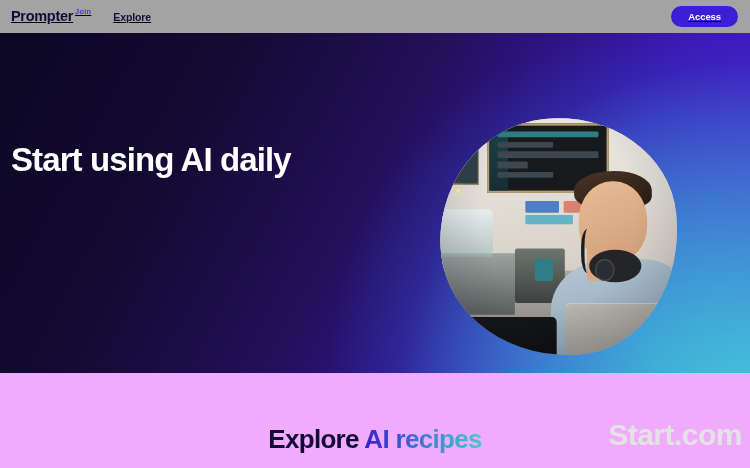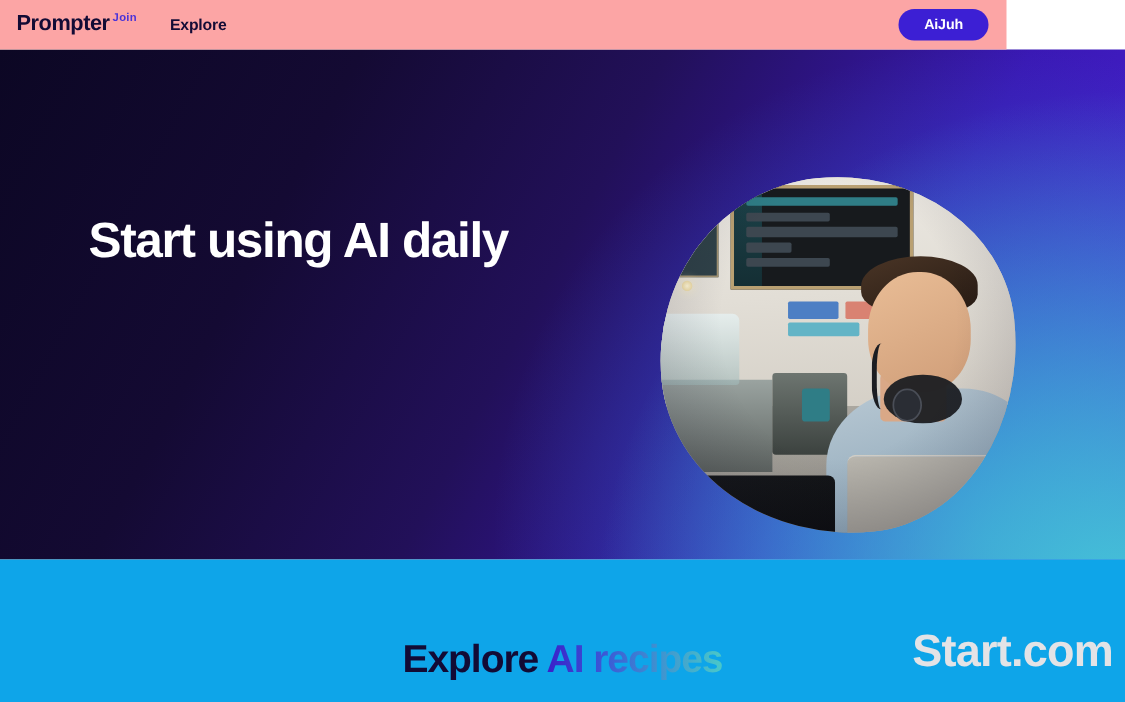--- a/index.html
+++ b/index.html
@@ -6,25 +6,26 @@
   html, body {
     width:750px; height:468px;
     background:#ffffff;
     font-family:"Liberation Sans", sans-serif;
     overflow:hidden;
   }
   #page { position:relative; width:750px; height:468px; overflow:hidden; background:#fff; }
 
   
   .navbar {
-    position:absolute; top:0; left:0; width:671px; height:33px;
-    background:#fca5a5;
+    position:absolute; top:0; left:0; width:750px; height:33px;
+    background:#a3a3a3;
     display:flex; align-items:center;
     padding:0 12px 0 11px;
     z-index:20;
+    text-decoration:underline;
   }
   .brand { display:flex; align-items:flex-start; line-height:1; }
   .brand-name {
     font-size:14.5px; font-weight:700; color:#120b35;
     letter-spacing:-0.3px;
   }
   .brand-beta {
     font-size:7.5px; font-weight:600; color:#4b33d8;
     margin-left:2px; margin-top:-1px; letter-spacing:0.2px;
   }
@@ -132,21 +133,21 @@
              background:linear-gradient(170deg,#16181b,#0a0b0d); border-radius:4px 4px 0 0; }
   .ph-table { position:absolute; left:46%; bottom:0; width:16%; height:6%;
               background:linear-gradient(180deg,#c79a5e,#8c6a3c); }
   .ph-vig { position:absolute; inset:0;
             background:radial-gradient(ellipse at 50% 42%, rgba(0,0,0,0) 40%, rgba(10,6,28,0.30) 100%); }
 
   
   .hero-copy { position:absolute; left:11px; top:110px; width:400px; }
   .hero-title {
     font-size:33px; font-weight:700; color:#ffffff;
-    letter-spacing:-0.9px; line-height:1.05;margin-left:48px;
+    letter-spacing:-0.9px; line-height:1.05;
   }
   .hero-sub {
     margin-top:16px; width:334px;
     font-size:11px; font-weight:500; color:#e7e3f5;
     line-height:1.55; letter-spacing:-0.05px;
   }
   .hero-actions { margin-top:22px; display:flex; align-items:center; }
   .cta-primary {
     background:#3c1fd4; color:#fff; border:none; border-radius:999px;
     font-size:10px; font-weight:700; letter-spacing:-0.1px;
@@ -154,21 +155,21 @@
     box-shadow:0 2px 14px rgba(60,31,212,.45);
   }
   .cta-secondary {
     margin-left:22px; color:#ffffff; font-size:10px; font-weight:700;
     letter-spacing:-0.1px; text-decoration:none; cursor:pointer;
   }
 
   
   .explore {
     position:absolute; top:373px; left:0; width:750px; height:95px;
-    background:#0ea5e9;
+    background:#f0abfc;
     display:flex; align-items:center; justify-content:center;
   }
   .explore-title {
     margin-top:38px;
     font-size:26px; font-weight:700; letter-spacing:-0.7px;
     white-space:nowrap;
   }
   .ex-dark { color:#120b35; }
   .ex-grad {
     background:linear-gradient(90deg,#3a1fc9 0%, #3b57d6 32%, #3f8fd0 62%, #49c9c9 100%);
@@ -190,21 +191,21 @@
 
   <div class="navbar">
     <div class="brand">
       <span class="brand-name">Prompter</span>
       <span class="brand-beta">Join</span>
     </div>
     <div class="nav-links">
       <a class="nav-link" href="#">Explore</a>
     </div>
     <div class="nav-spacer"></div>
-    <button class="access-btn">AiJuh</button>
+    <button class="access-btn">Access</button>
   </div>
 
   <section class="hero">
     <div class="hero-inner">
 
       <div class="blob">
         <div class="blob-photo">
           <div class="ph-wall"></div>
           <div class="ph-board2"></div>
           <div class="ph-board">

